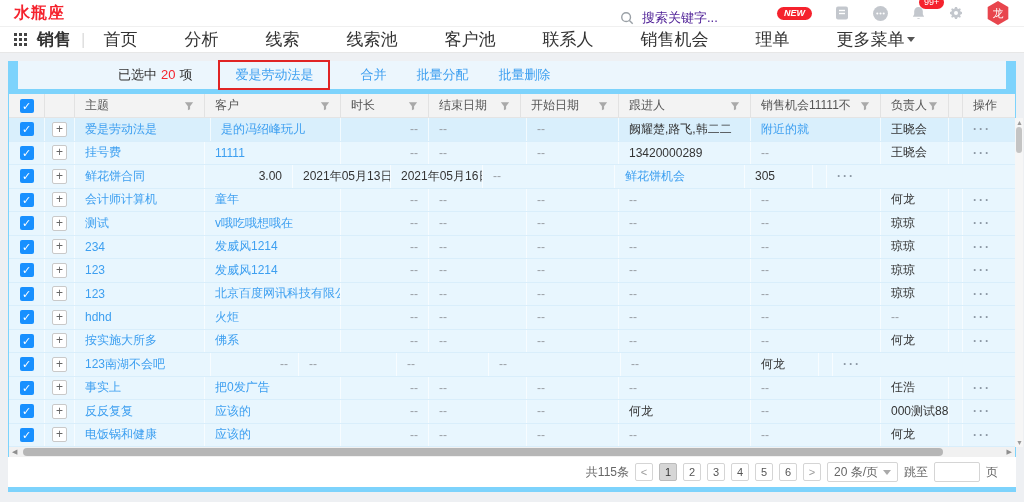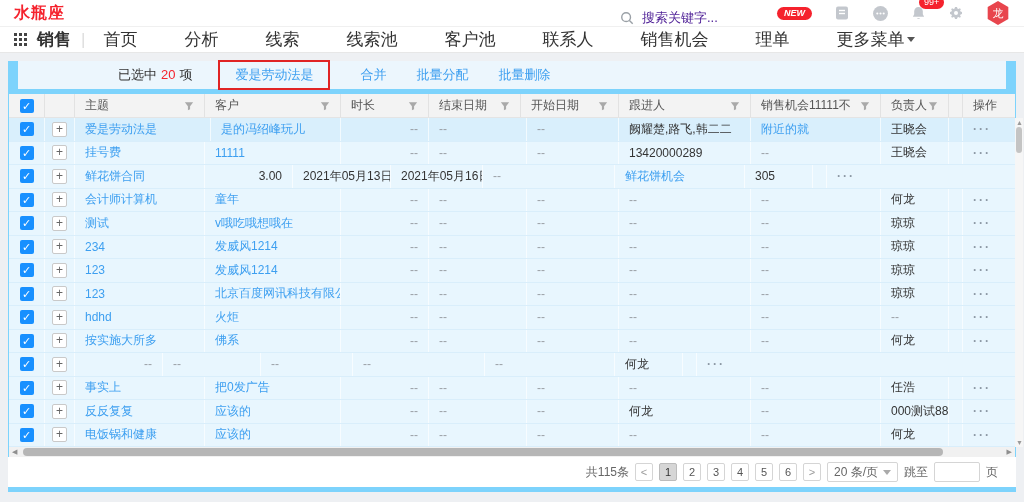--- a/index.html
+++ b/index.html
@@ -600,20 +600,23 @@
             <span class="ops">···</span>
           </div>
         </div>
         <div class="tr row">
           <div class="td c-cb">
             <div class="checkbox">✓</div>
           </div>
           <div class="td c-expand">
             <div class="expand-btn">+</div>
           </div>
+          <div class="td c-customer">
+            <span class="link">123南湖不会吧</span>
+          </div>
           <div class="td c-duration">
             <span class="muted">--</span>
           </div>
           <div class="td c-start">
             <span class="muted">--</span>
           </div>
           <div class="td c-end">
             <span class="muted">--</span>
           </div>
           <div class="td c-follower">

